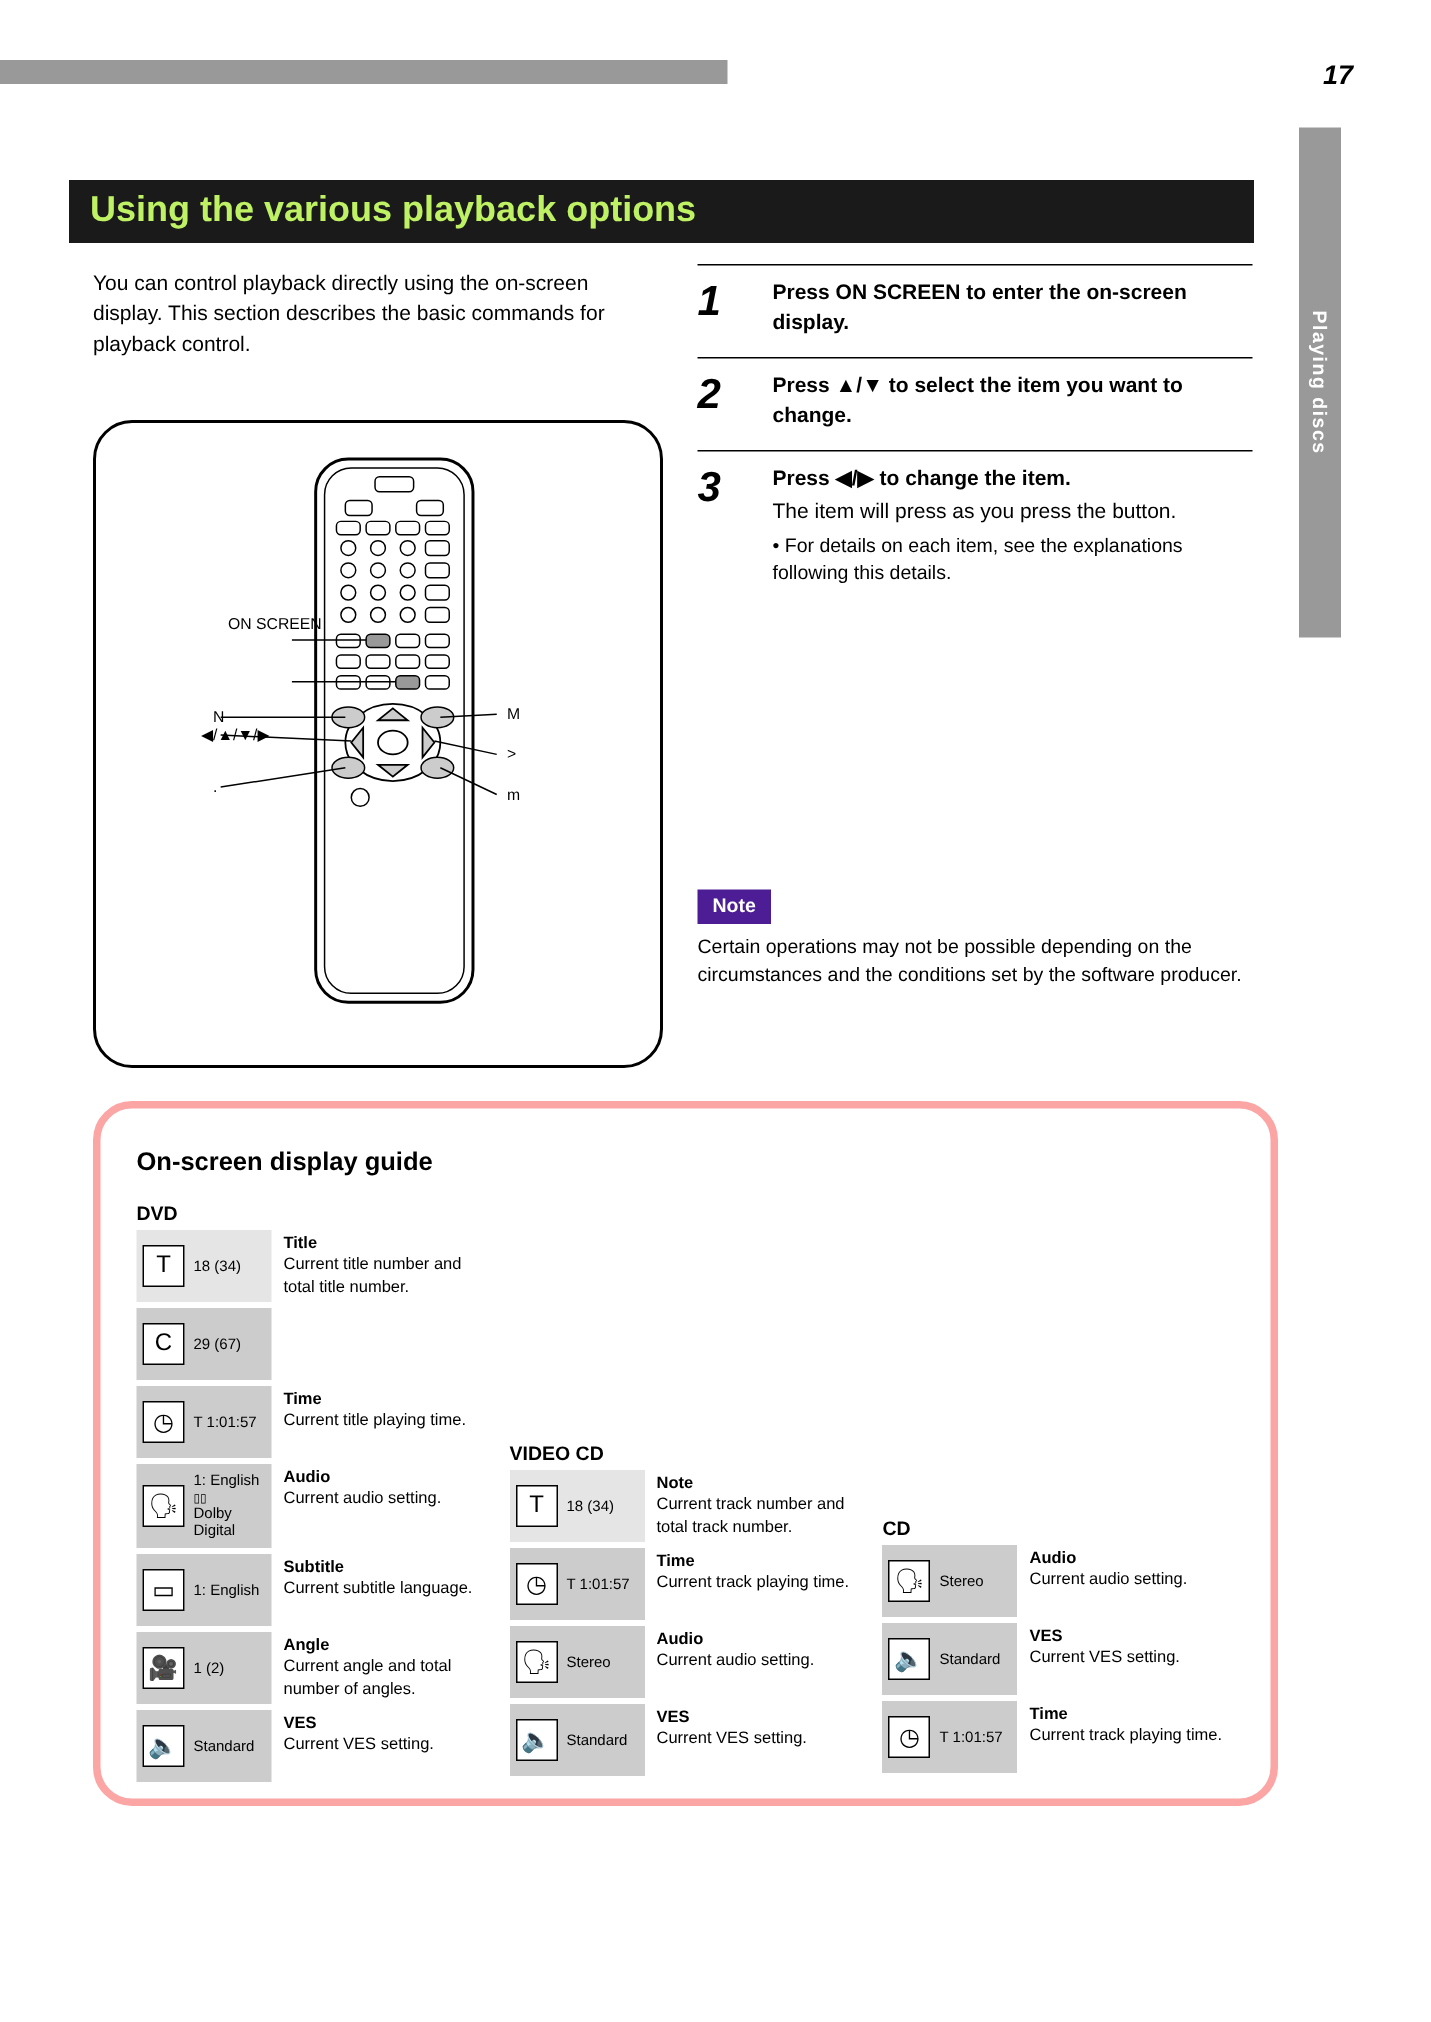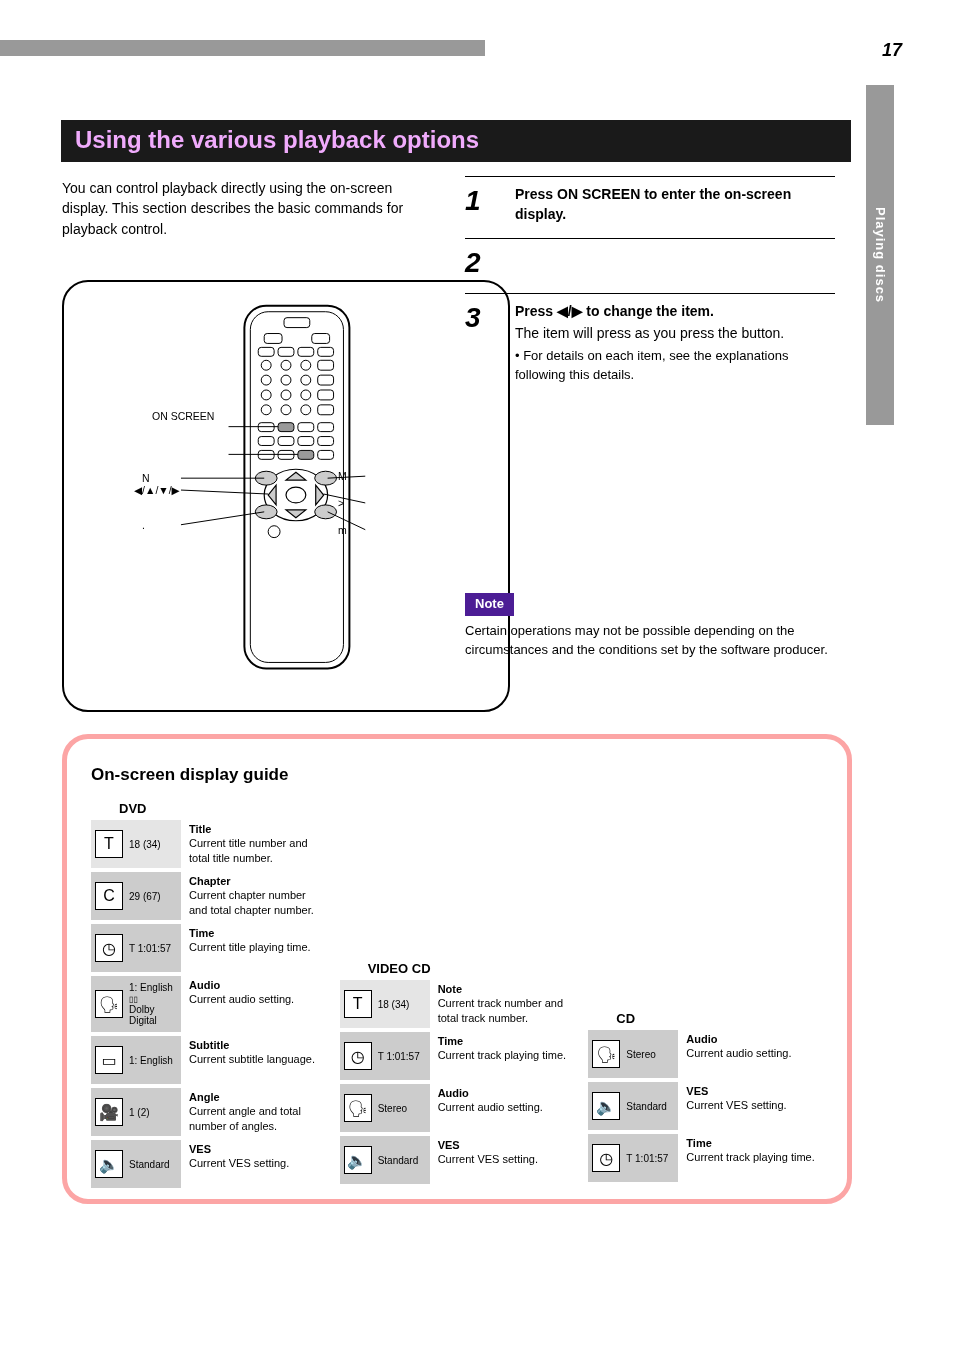--- a/index.html
+++ b/index.html
@@ -40,42 +40,42 @@
     font-size: 13px;
     font-weight: bold;
     display: flex;
     align-items: center;
     justify-content: center;
     letter-spacing: 1px;
   }
   .title-bar {
     position: absolute;
     top: 120px;
-    left: 61px;
+    left: 46px;
     width: 790px;
     height: 42px;
     background: #1a1a1a;
-    color: #f0abfc;
+    color: #bef264;
     font-size: 24px;
     font-weight: bold;
     padding: 6px 14px;
   }
   .intro {
     position: absolute;
     top: 178px;
     left: 62px;
     width: 380px;
     font-size: 14px;
     line-height: 1.45;
   }
   .remote-box {
     position: absolute;
     top: 280px;
     left: 62px;
-    width: 448px;
+    width: 380px;
     height: 432px;
     border: 2px solid #000;
     border-radius: 26px;
   }
   .remote-svg {
     position: absolute;
     top: 0; left: 0;
     width: 100%;
     height: 100%;
   }
@@ -148,21 +148,20 @@
     gap: 14px;
   }
   .guide-col {
     display: flex;
     flex-direction: column;
   }
   .guide-sub {
     font-size: 13px;
     font-weight: bold;
     margin-bottom: 4px;
-    margin-left: 28px;
   }
   .guide-row {
     display: flex;
     align-items: flex-start;
     margin-bottom: 4px;
   }
   .icon-cell {
     width: 90px;
     min-height: 48px;
     background: #ccc;
@@ -302,20 +301,23 @@
 
 <div class="steps">
   <div class="step">
     <div class="step-num">1</div>
     <div class="step-body">
       <div class="main">Press ON SCREEN to enter the on-screen display.</div>
     </div>
   </div>
   <div class="step">
     <div class="step-num">2</div>
+    <div class="step-body">
+      <div class="main">Press ▲/▼ to select the item you want to change.</div>
+    </div>
   </div>
   <div class="step">
     <div class="step-num">3</div>
     <div class="step-body">
       <div class="main">Press ◀/▶ to change the item.</div>
       <div class="sub">The item will press as you press the button.</div>
       <div class="bullet">• <span>For details on each item, see the explanations following this details.</span></div>
     </div>
   </div>
 </div>
@@ -338,21 +340,20 @@
             <div class="iconbox">T</div>
             <span class="val">18 (34)</span>
           </div>
         <div class="desc-cell"><span class="dt">Title</span><br><span>Current title number and total title number.</span></div>
       </div>
       <div class="guide-row">
         <div class="icon-cell">
             <div class="iconbox">C</div>
             <span class="val">29 (67)</span>
           </div>
-        <div class="desc-cell"><span class="dt">Chapter</span><br><span>Current chapter number and total chapter number.</span></div>
       </div>
       <div class="guide-row">
         <div class="icon-cell">
             <div class="iconbox">◷</div>
             <span class="val">T 1:01:57</span>
           </div>
         <div class="desc-cell"><span class="dt">Time</span><br><span>Current title playing time.</span></div>
       </div>
       <div class="guide-row">
         <div class="icon-cell" style="min-height:56px;">

